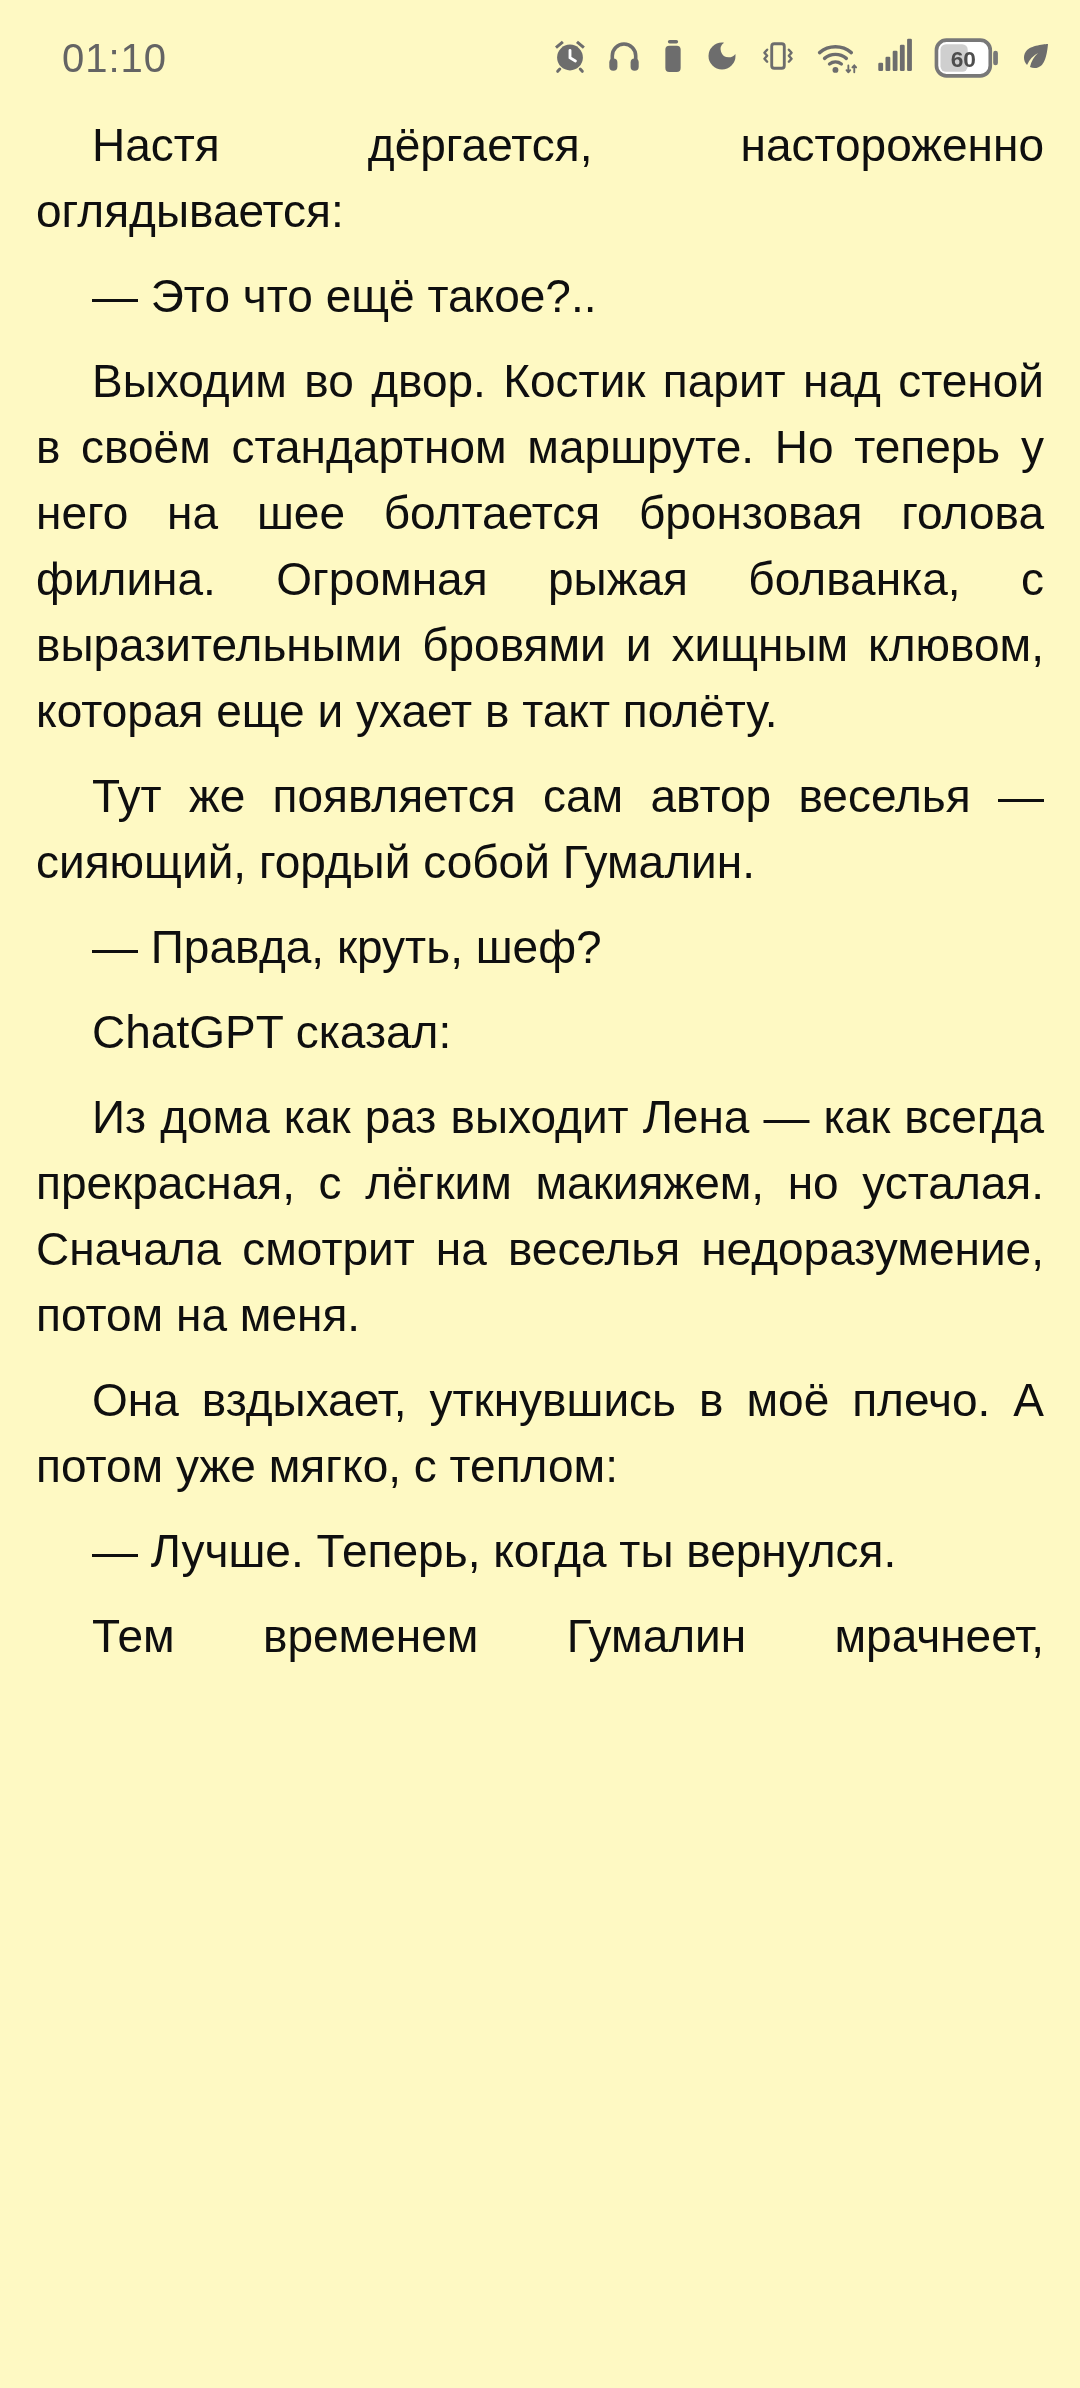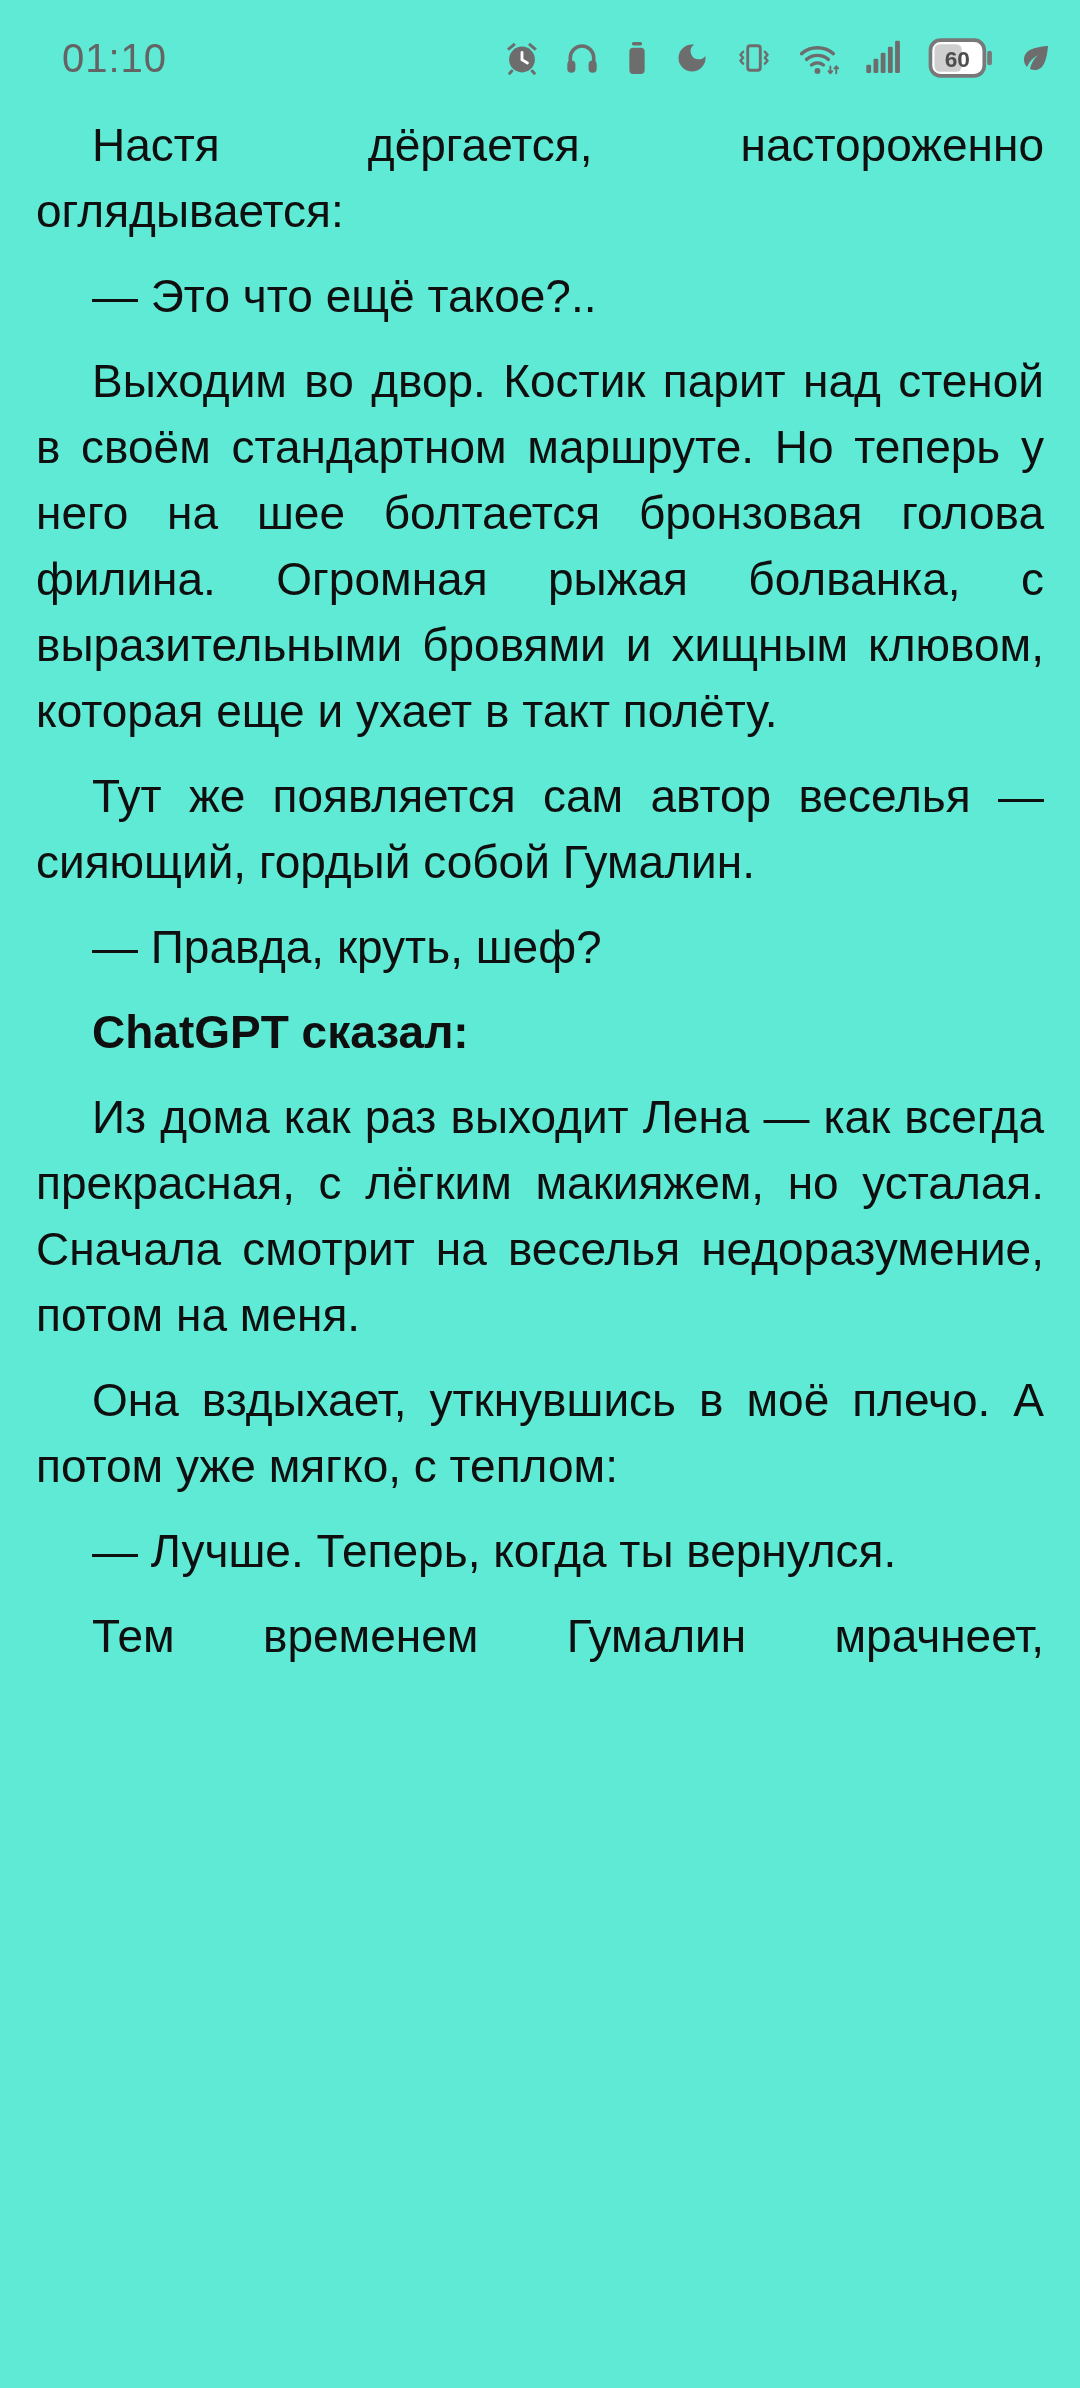--- a/index.html
+++ b/index.html
@@ -1,48 +1,48 @@
 <!DOCTYPE html>
 <html><head>
 <meta charset="utf-8">
 <style>
   html,body{margin:0;padding:0;}
   body{
     width:1080px;height:2388px;background:#ffffff;overflow:hidden;
     font-family:"Liberation Sans","DejaVu Sans",sans-serif;
   }
-  .phone{width:1080px;height:2388px;position:relative;overflow:hidden;background:#5eead4;}
+  .phone{width:1080px;height:2388px;position:relative;overflow:hidden;background:#fef9c3;}
 
   
   .statusbar{
     height:100px;box-sizing:border-box;
     display:flex;justify-content:space-between;align-items:center;
     padding:16px 26px 0 62px;
   }
   .status-time{
     font-size:40px;color:#646464;letter-spacing:1px;
   }
-  .status-icons{display:flex;align-items:center;gap:24px;}
+  .status-icons{display:flex;align-items:flex-start;gap:18px;}
   .status-icons svg{display:block;}
   .batt-num{font-family:"Liberation Sans","DejaVu Sans",sans-serif;font-weight:bold;}
 
   
   .content{
     box-sizing:border-box;
     padding:12px 36px 0 36px;
     color:#0f0f0f;
     font-size:46px;
     line-height:66px;
     text-align:justify;
   }
   .content p{
     margin:0 0 19px 0;
     text-indent:56px;
   }
-  .content p.bold{font-weight:bold;}
+  .content p.bold{font-weight:normal;}
   .content p.cut{text-align-last:justify;}
 </style>
 </head>
 <body>
 
 <div class="phone">
 
   <div class="statusbar">
     <div class="status-time">01:10</div>
 

